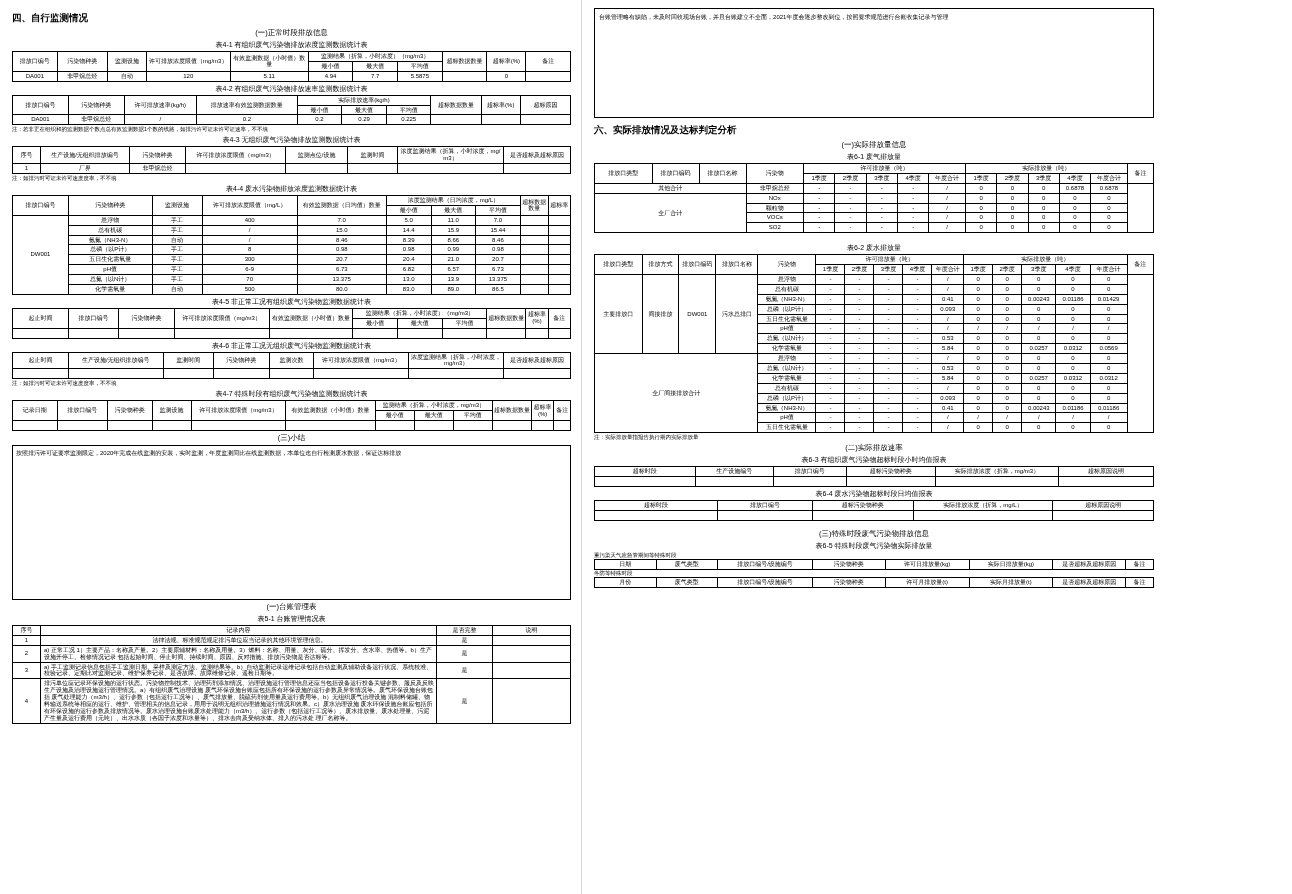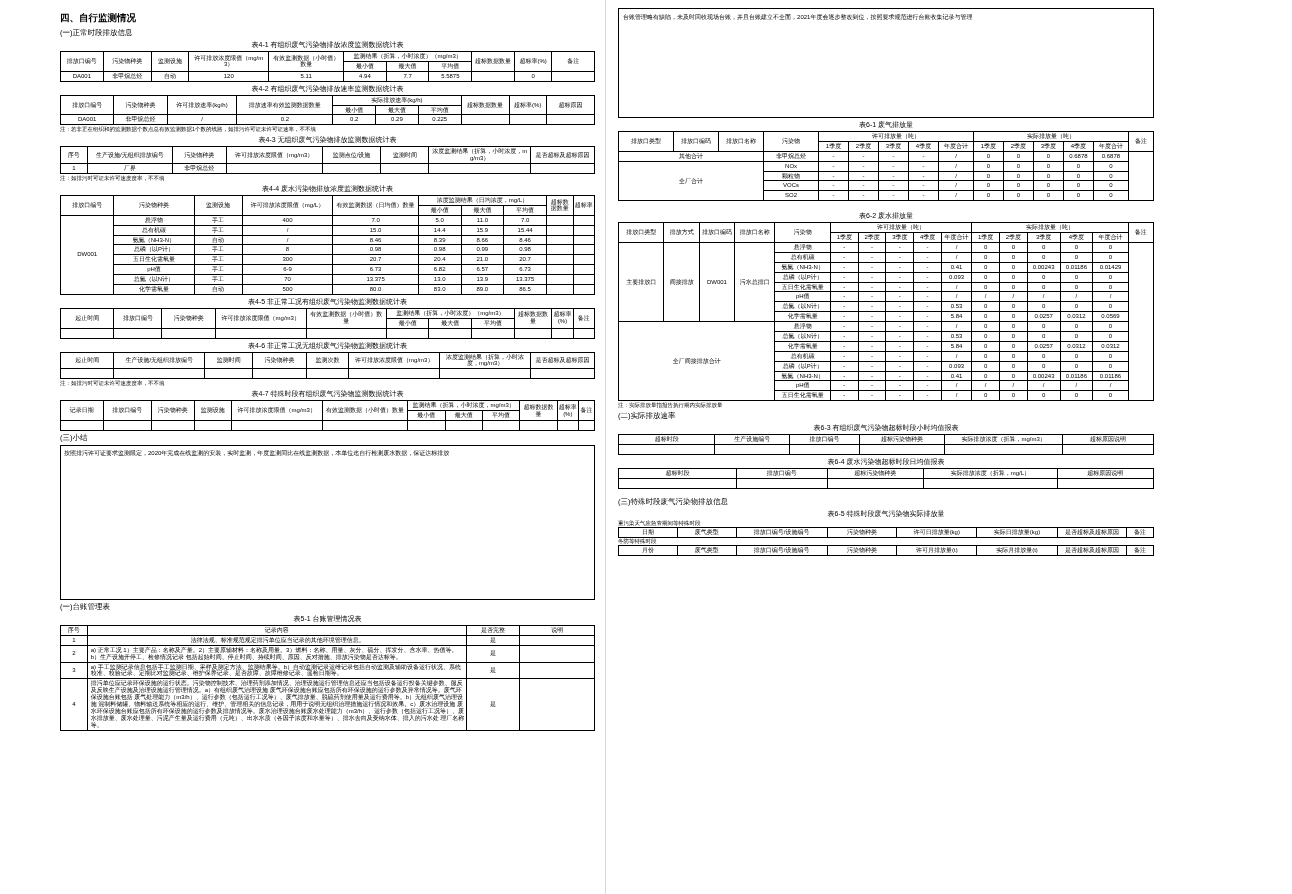--- a/index.html
+++ b/index.html
@@ -10,38 +10,38 @@
     background: #ffffff;
     font-family: "Liberation Sans", sans-serif;
     font-size: 7px;
     color: #000;
     overflow: hidden;
   }
   .page {
     display: flex;
     width: 1164px;
     height: 894px;
-    padding-left: 48px;
   }
   .col {
     width: 646px;
     height: 894px;
     padding: 6px 10px 6px 12px;
     overflow: hidden;
     position: relative;
   }
   .col-left { border-right: 1px solid #d8d8d8; }
   h2.sec {
     font-size: 9.5px;
     font-weight: bold;
     margin: 6px 0 3px 0;
   }
   .subsec {
     font-size: 7.5px;
     margin: 2px 0 1px 0;
+    text-align: center;
   }
   .tabtitle {
     text-align: center;
     font-size: 7px;
     margin: 2px 0 1px 0;
   }
   table {
     border-collapse: collapse;
     width: 100%;
     table-layout: fixed;
@@ -524,20 +524,22 @@
       </tr>
     </tbody>
       </table>
 
   </div>
 
   <div class="col">
 
     <div class="topbox">台账管理略有缺陷，未及时回收现场台账，并且台账建立不全面，2021年度会逐步整改到位，按照要求规范进行台账收集记录与管理</div>
 
+    <h2 class="sec">六、实际排放情况及达标判定分析</h2>
+    <div class="subsec">(一)实际排放量信息</div>
 
     <div class="tabtitle">表6-1 废气排放量</div>
     <table>
       <colgroup>
           <col style="width:11%">
           <col style="width:9%">
           <col style="width:9%">
           <col style="width:11%">
           <col style="width:6%">
           <col style="width:6%">

